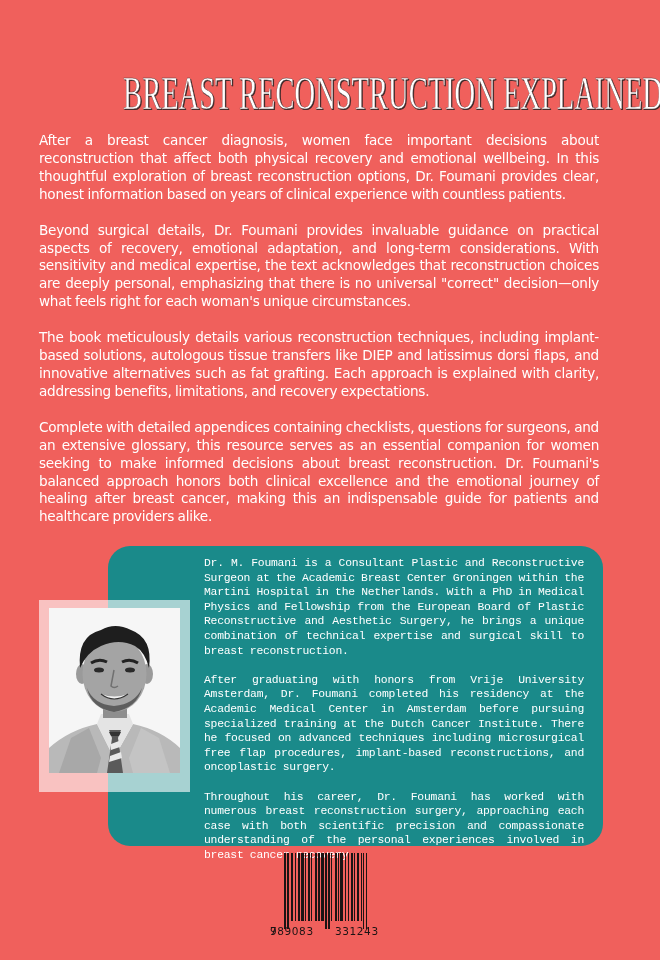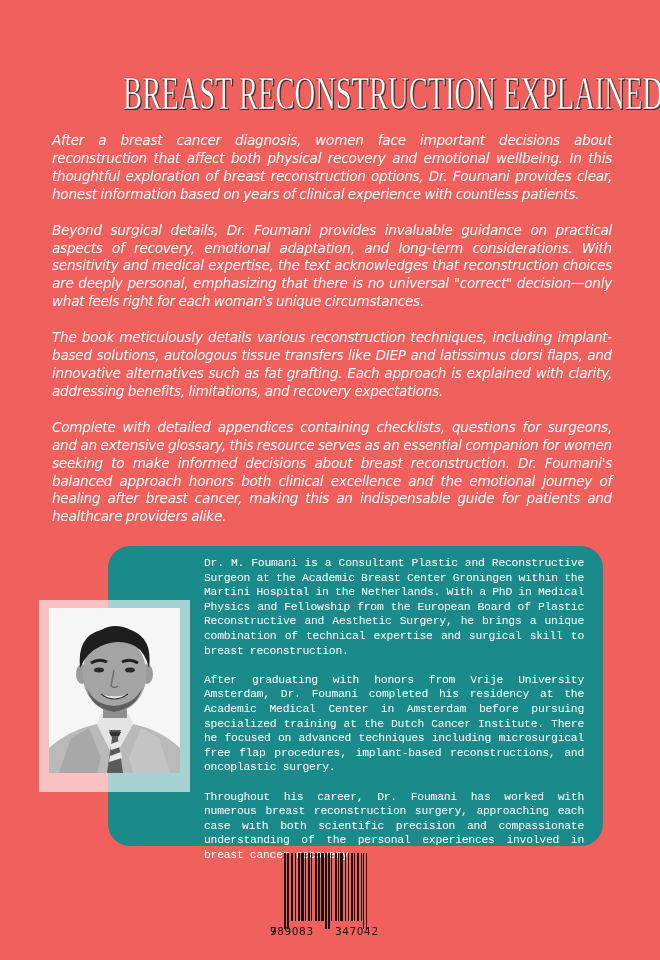--- a/index.html
+++ b/index.html
@@ -27,29 +27,28 @@
       letter-spacing: 0px;
       color: #ffffff;
       transform: scaleX(0.62);
       transform-origin: 324px 0;
       white-space: nowrap;
       text-shadow: 1px 1px 0 #3a2a2a, 2px 1px 0 #5a3030;
       -webkit-text-stroke: 0.4px #5a3a3a;
     }
     .intro {
       position: absolute;
-      left: 52px;
+      left: 39px;
       top: 132px;
       width: 560px;
       font-size: 13.6px;
       line-height: 17.9px;
       text-align: justify;
       letter-spacing: -0.25px;
       word-spacing: -0.5px;
-      font-style: italic;
     }
     .intro p {
       margin: 0 0 18px 0;
     }
     .bio-box {
       position: absolute;
       left: 108px;
       top: 546px;
       width: 495px;
       height: 300px;
@@ -245,15 +244,15 @@
       <div class="gap" style="width:1.5px"></div>
     <div class="bar" style="width:1px"></div>
       <div class="gap" style="width:1px"></div>
     <div class="bar tall" style="width:1.5px"></div>
       <div class="gap" style="width:1.5px"></div>
     <div class="bar tall" style="width:1.5px"></div>
   </div>
   <div class="isbn-digits">
     <span style="left:0px">9</span>
     <span style="left:0; letter-spacing:0.6px">789083</span>
-    <span style="left:65px; letter-spacing:0.6px">347042</span>
+    <span style="left:65px; letter-spacing:0.6px">331243</span>
   </div>
 </div>
 
 </body></html>

